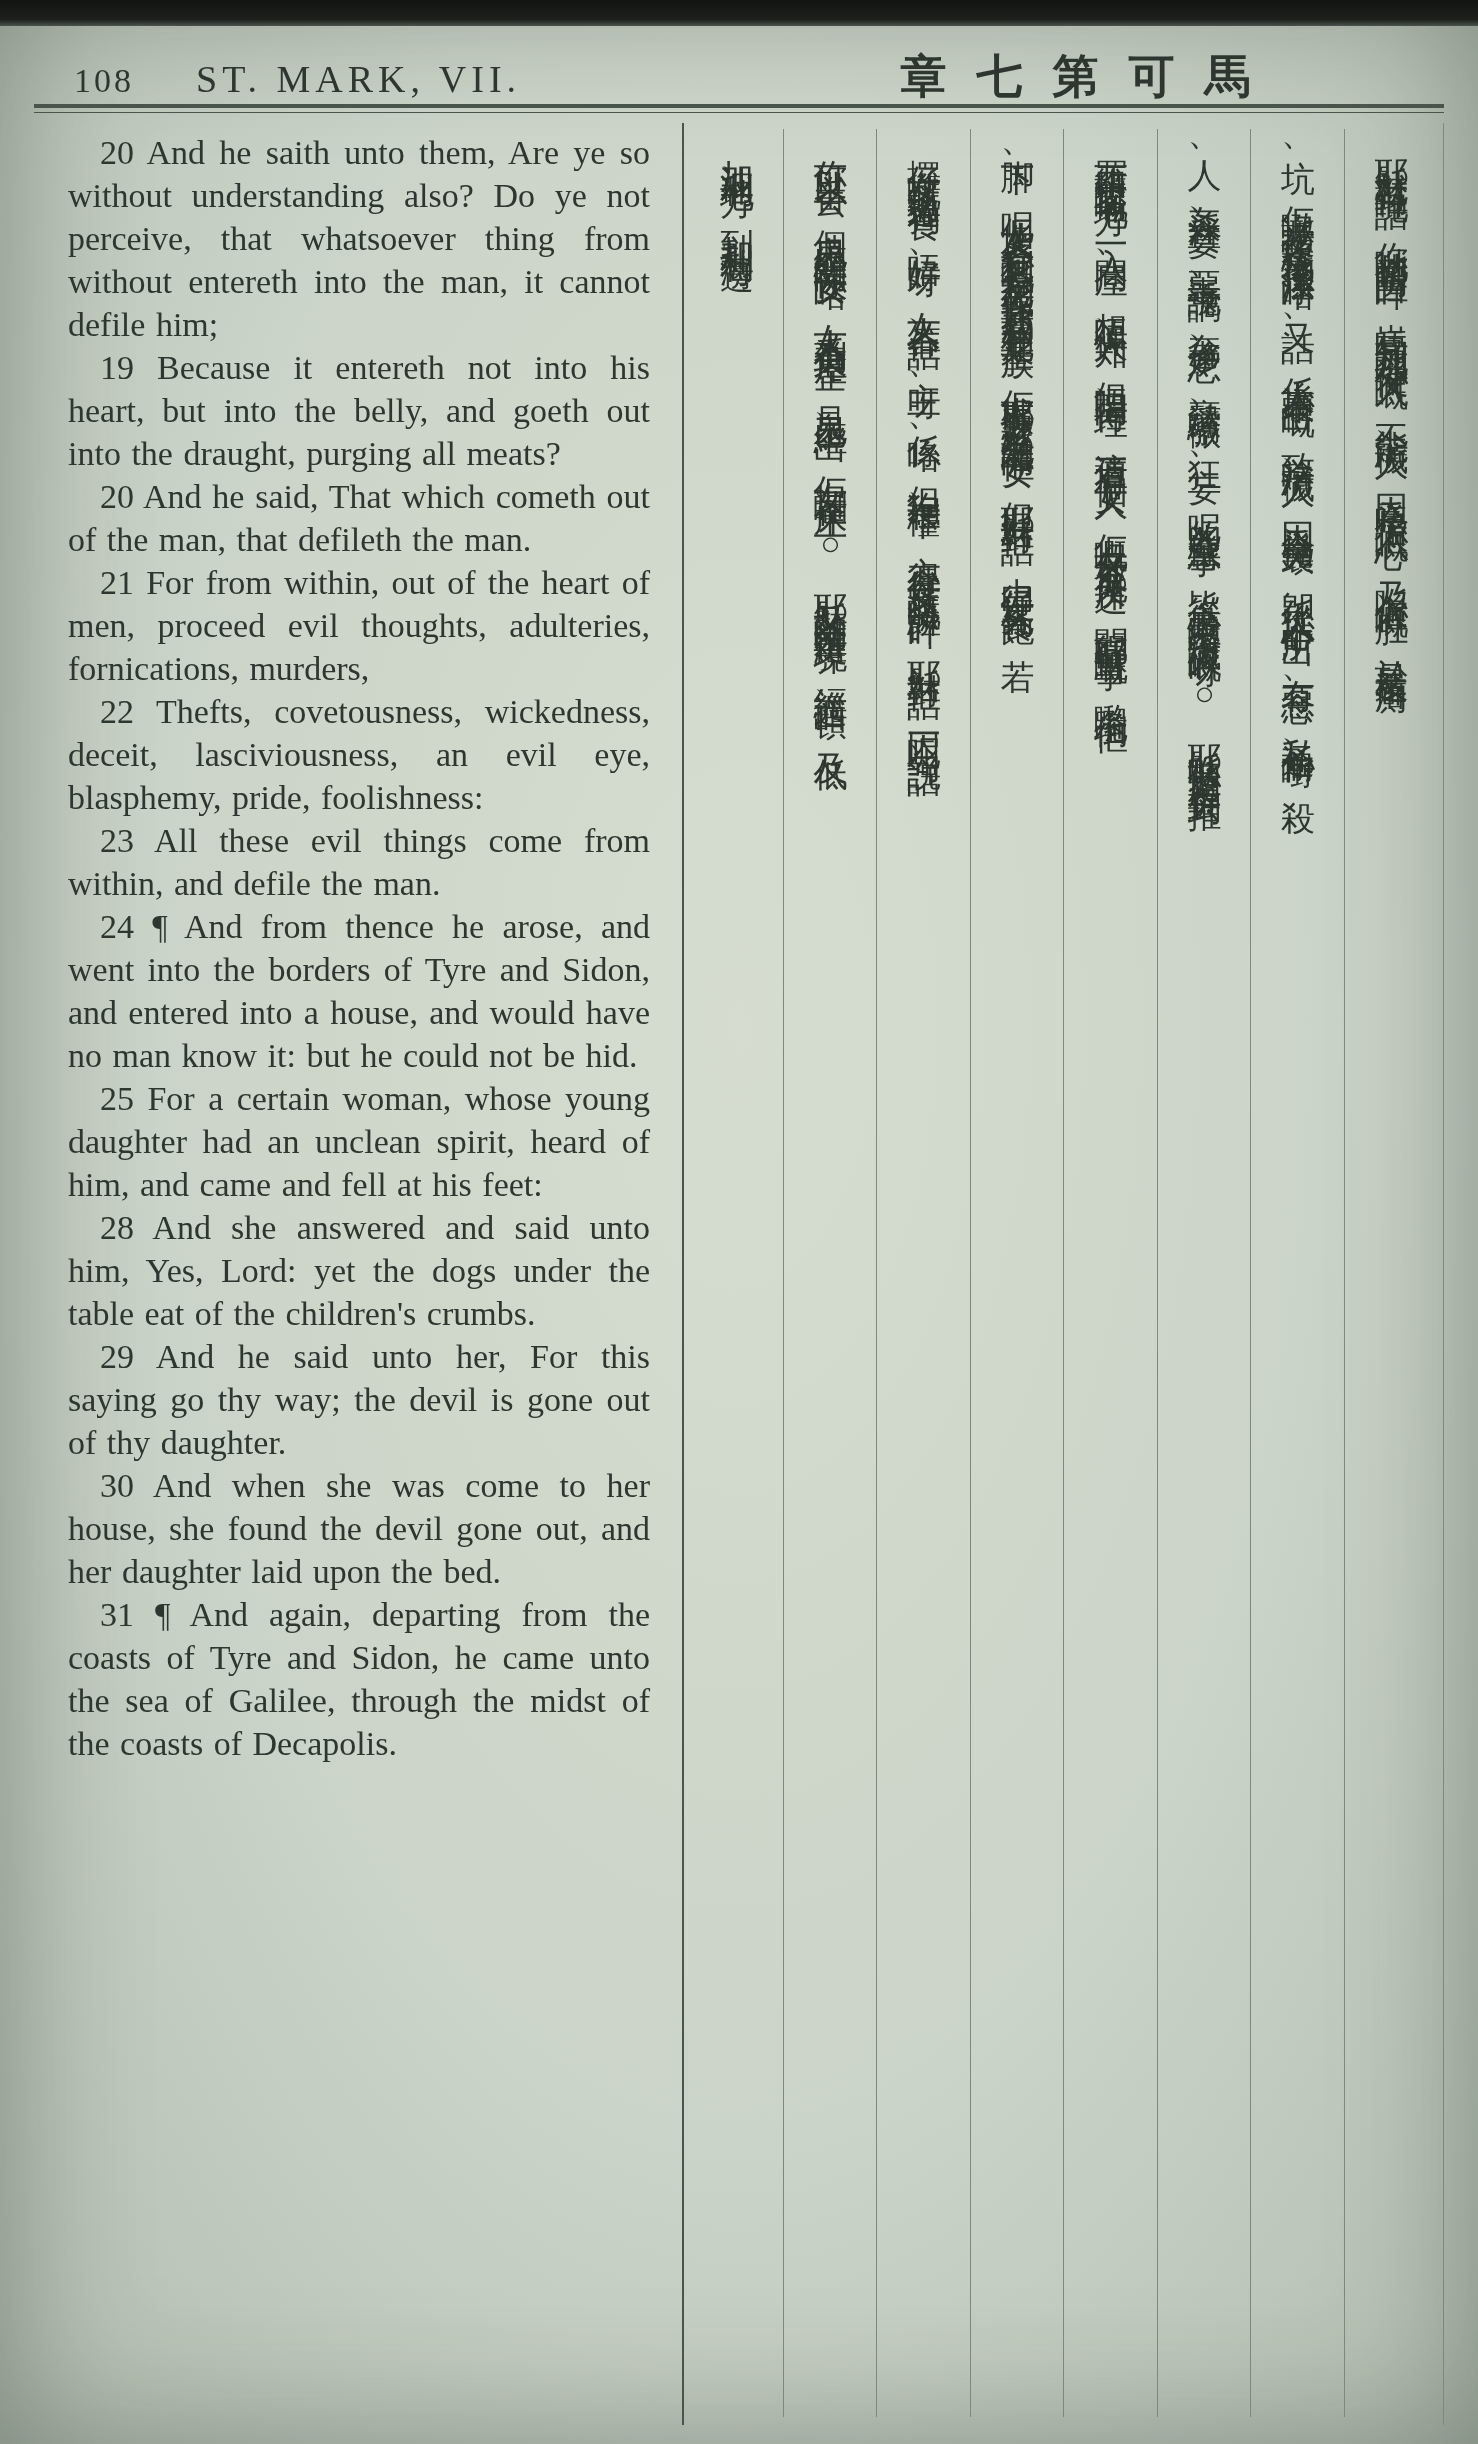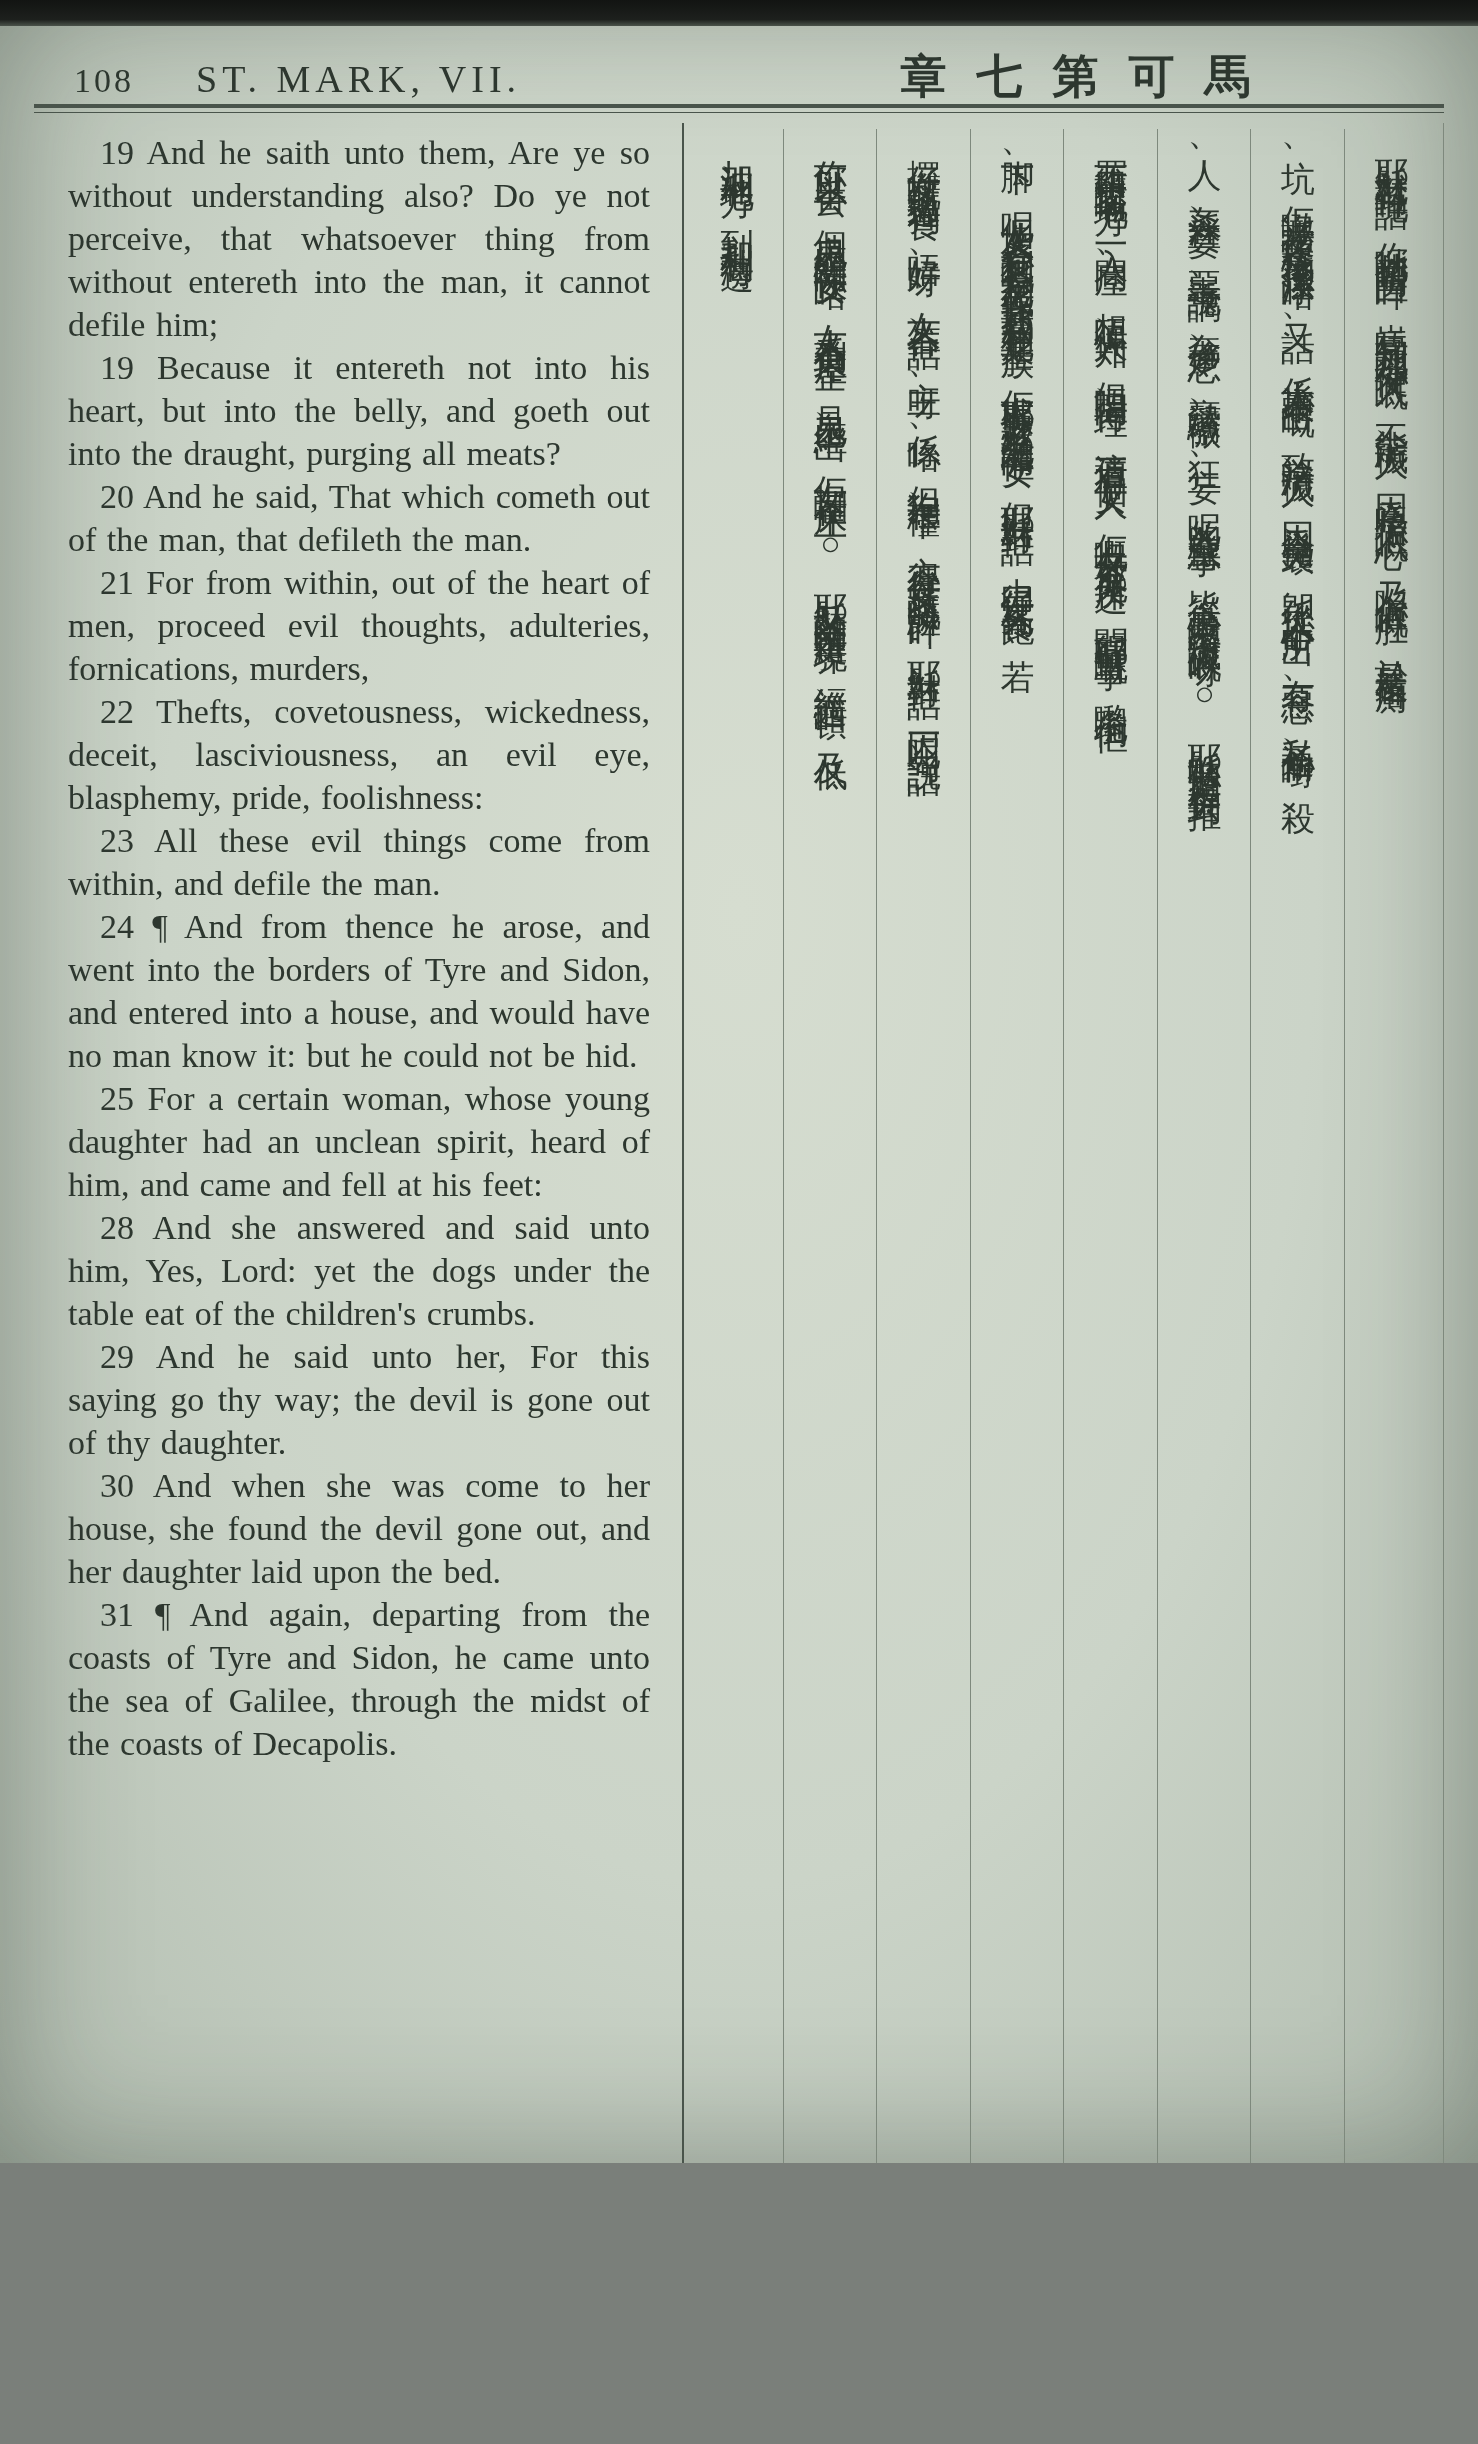--- a/index.html
+++ b/index.html
@@ -8,21 +8,21 @@
     --paper-dark: #b2bdb0;
     --ink: #2d372f;
     --rule: #49544b;
     --rule-light: #7e897d;
   }
   * { box-sizing: border-box; }
   html, body { margin: 0; padding: 0; background: #7a7f7a; }
   .page {
     position: relative;
     width: 1478px;
-    height: 2163px;
+    height: 2444px;
     margin: 0 auto;
     background: radial-gradient(ellipse at 50% 42%,
       var(--paper-light) 0%, var(--paper) 55%, var(--paper-dark) 100%);
     box-shadow: inset 0 0 140px rgba(35,45,36,.38);
     color: var(--ink);
     font-family: "Liberation Serif", serif;
     overflow: hidden;
   }
   .top-edge {
     width: 100%;
@@ -122,21 +122,21 @@
       <span class="title-en">ST. MARK, VII.</span>
     </div>
     <div class="title-zh">章七第可馬</div>
   </header>
 
   <div class="header-rule"></div>
 
   <main class="content">
 
     <section class="english">
-      <p class="verse">19 And he saith unto them, Are ye so without understanding also? Do ye not perceive, that whatsoever thing from without entereth into the man, it cannot defile him;</p>
+      <p class="verse">20 And he saith unto them, Are ye so without understanding also? Do ye not perceive, that whatsoever thing from without entereth into the man, it cannot defile him;</p>
       <p class="verse">19 Because it entereth not into his heart, but into the belly, and goeth out into the draught, purging all meats?</p>
       <p class="verse">20 And he said, That which cometh out of the man, that defileth the man.</p>
       <p class="verse">21 For from within, out of the heart of men, proceed evil thoughts, adulteries, fornications, murders,</p>
       <p class="verse">22 Thefts, covetousness, wickedness, deceit, lasciviousness, an evil eye, blasphemy, pride, foolishness:</p>
       <p class="verse">23 All these evil things come from within, and defile the man.</p>
       <p class="verse">24 ¶ And from thence he arose, and went into the borders of Tyre and Sidon, and entered into a house, and would have no man know it: but he could not be hid.</p>
       <p class="verse">25 For a certain woman, whose young daughter had an unclean spirit, heard of him, and came and fell at his feet:</p>
       <p class="verse">28 And she answered and said unto him, Yes, Lord: yet the dogs under the table eat of the children's crumbs.</p>
       <p class="verse">29 And he said unto her, For this saying go thy way; the devil is gone out of thy daughter.</p>
       <p class="verse">30 And when she was come to her house, she found the devil gone out, and her daughter laid upon the bed.</p>

